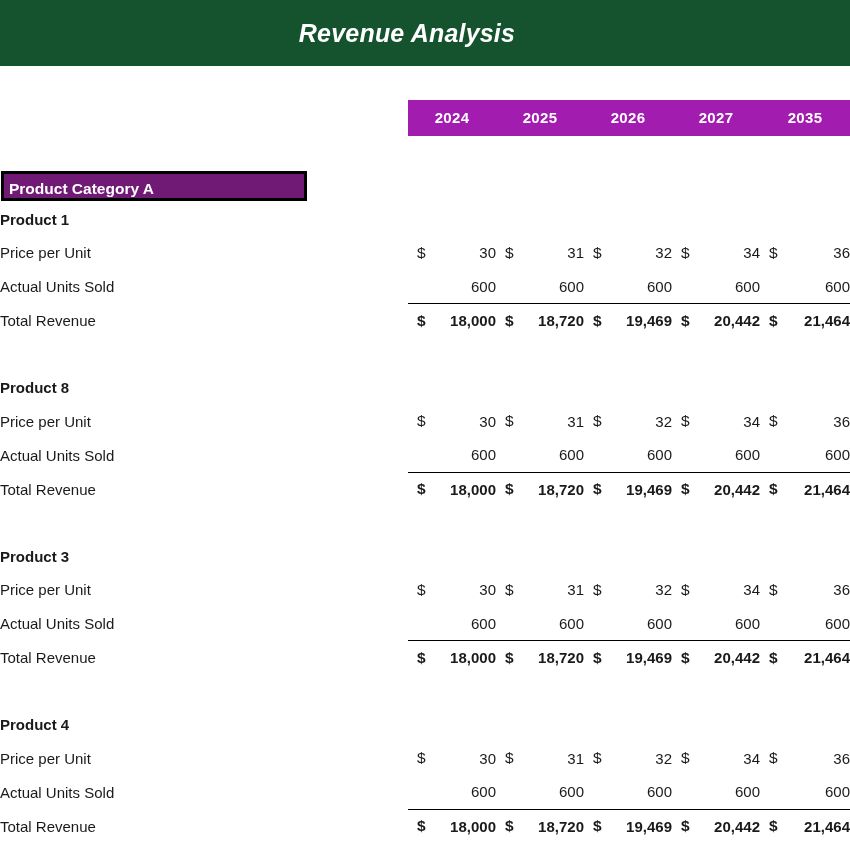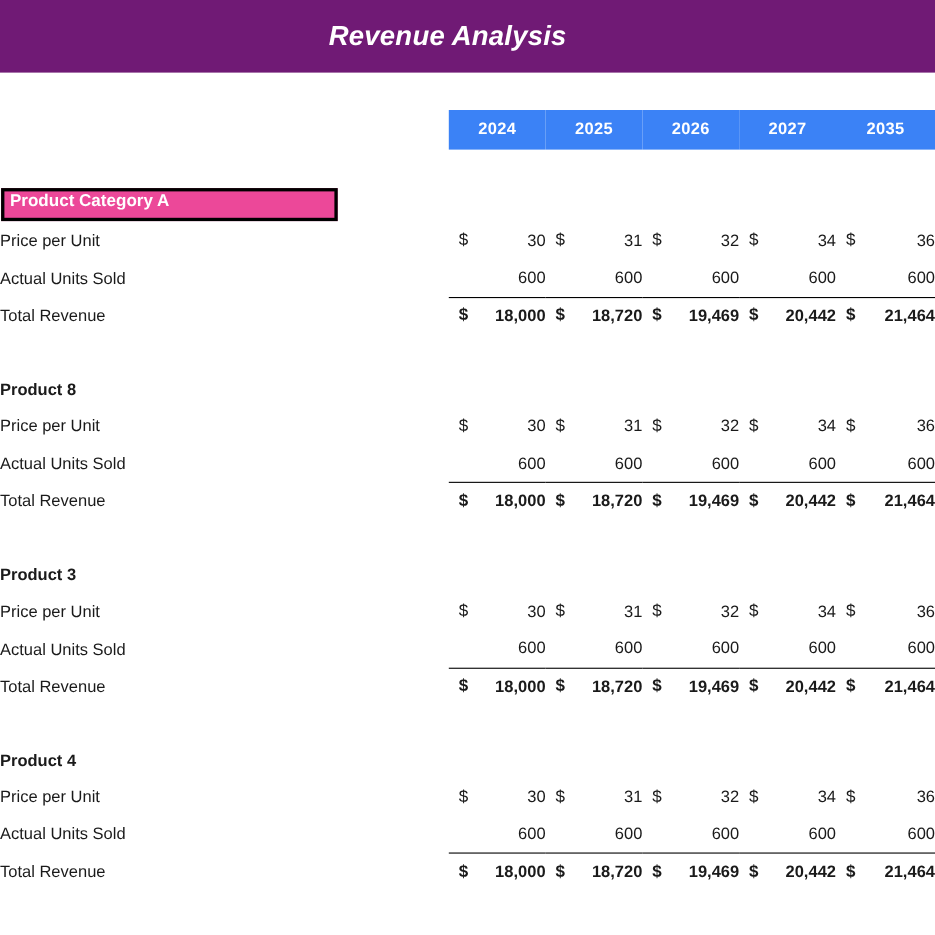--- a/index.html
+++ b/index.html
@@ -17,21 +17,21 @@
     position: relative;
   }
 
   
   .title-band {
     position: absolute;
     left: 0;
     top: 0;
     width: 850px;
     height: 66px;
-    background: #701a75;
+    background: #14532d;
     display: flex;
     align-items: center;
     justify-content: center;
   }
   .title-text {
     color: #ffffff;
     font-size: 25px;
     font-weight: bold;
     font-style: italic;
     letter-spacing: 0.2px;
@@ -70,39 +70,39 @@
   }
   .lbl.group {
     font-weight: bold;
   }
 
   
   tr.year-row td {
     height: 36px;
   }
   .year-cell {
-    background: #3b82f6;
+    background: #a21caf;
     color: #ffffff;
     font-weight: bold;
     font-size: 15.5px;
     text-align: center;
     letter-spacing: 0.3px;
   }
 
   
   .cat-cell {
     padding: 0;
   }
   .cat-box {
     display: flex;
-    align-items: flex-start;
+    align-items: flex-end;
     width: 306px;
     height: 30px;
     margin-left: 1px;
-    background: #ec4899;
+    background: #701a75;
     border: 3px solid #000000;
     box-sizing: border-box;
   }
   .cat-box span {
     color: #ffffff;
     font-weight: bold;
     font-size: 15.5px;
     padding-left: 5px;
   }
 
@@ -189,20 +189,28 @@
               <span>Product Category A</span>
             </div>
           </td>
           <td></td>
           <td></td>
           <td></td>
           <td></td>
           <td></td>
         </tr>
         <tr>
+          <td class="lbl group">Product 1</td>
+          <td></td>
+          <td></td>
+          <td></td>
+          <td></td>
+          <td></td>
+        </tr>
+        <tr>
           <td class="lbl">Price per Unit</td>
           <td class="num"><span class="cur">$</span><span class="val">30</span></td>
           <td class="num"><span class="cur">$</span><span class="val">31</span></td>
           <td class="num"><span class="cur">$</span><span class="val">32</span></td>
           <td class="num"><span class="cur">$</span><span class="val">34</span></td>
           <td class="num"><span class="cur">$</span><span class="val">36</span></td>
         </tr>
         <tr>
           <td class="lbl">Actual Units Sold</td>
           <td class="num"><span class="val">600</span></td>

